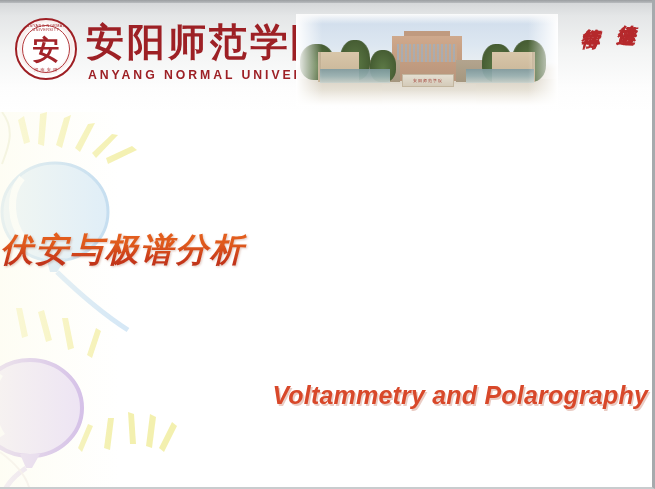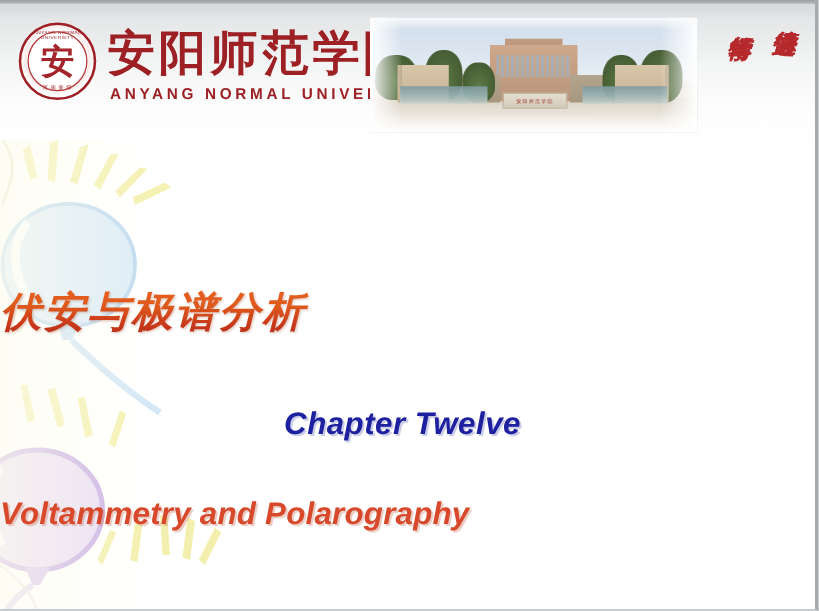--- a/index.html
+++ b/index.html
@@ -291,23 +291,23 @@
     font-size: 25px;
     line-height: 30px;
     font-weight: bold;
     font-style: italic;
     color: #1d21a0;
     letter-spacing: 0.4px;
     text-shadow: 1.6px 1.6px 0.6px rgba(120,125,190,0.40);
   }
   .title-en2 {
     position: absolute;
-    left: 0; top: 284px;
+    left: 0; top: 268px;
     width: 648px;
-    text-align: left;
+    text-align: right;
     font-size: 25px;
     line-height: 30px;
     font-weight: bold;
     font-style: italic;
     color: #d8482a;
     letter-spacing: 0.2px;
     text-shadow: 1.6px 1.6px 0.6px rgba(200,120,100,0.38);
   }
 </style>
 </head>
@@ -402,17 +402,16 @@
         <polygon points="20,342 40,342 32,356 26,356" fill="#d9c6ee"></polygon>
         <path d="M26,356 C8,368 0,382 2,394" stroke="#e3d6f2" stroke-width="5" fill="none"></path>
         <path d="M0,340 C22,356 34,374 30,394" stroke="#ece4e4" stroke-width="2" fill="none" opacity="0.8"></path>
       </g>
     </svg>
     <div class="edge-tint"></div>
   </div>
 
   <div class="titles">
     <div class="title-cn">伏安与极谱分析</div>
-    <div class="title-en1">Chapter  Twelve</div>
     <div class="title-en2">Voltammetry and Polarography</div>
   </div>
 
 </div>
 
 </body></html>

